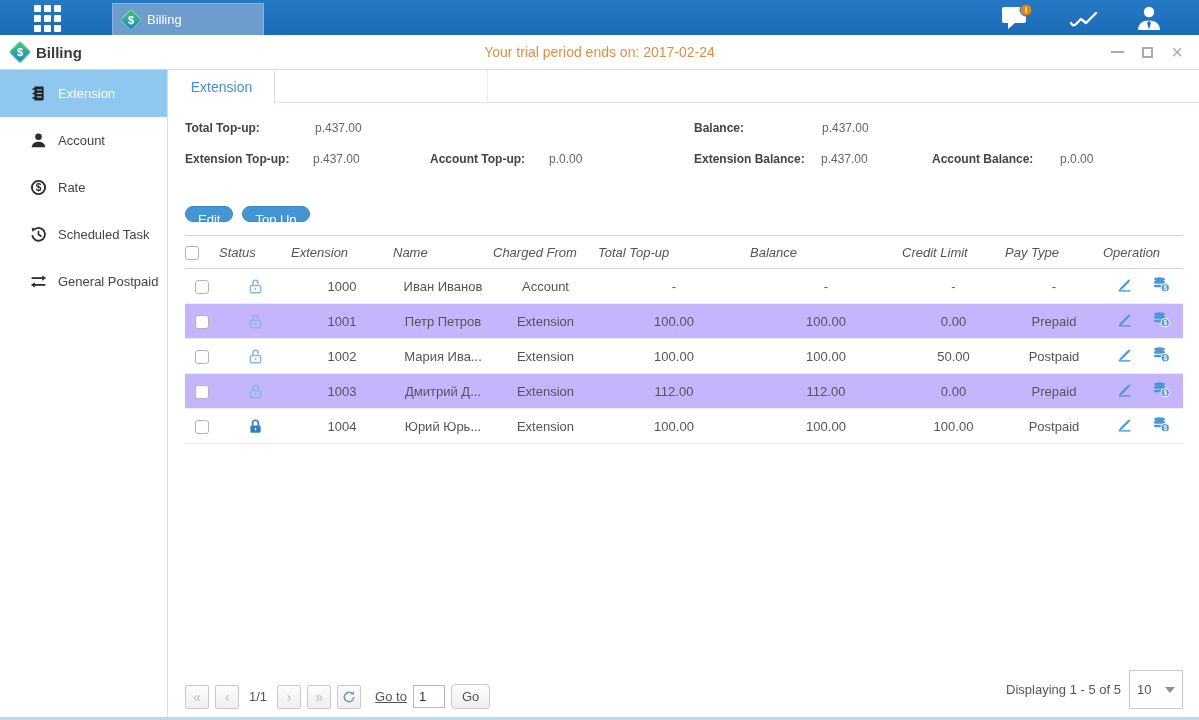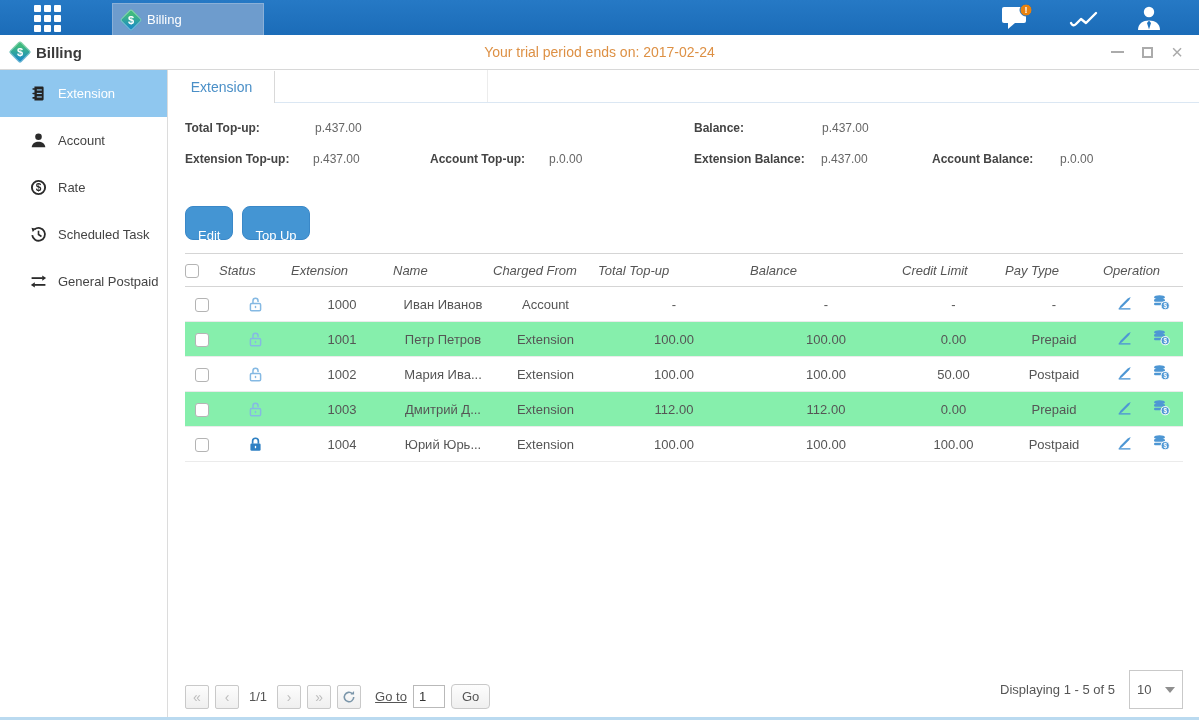--- a/index.html
+++ b/index.html
@@ -57,50 +57,50 @@
                 color:#4a8fc7; font-size:14px; display:flex; align-items:center;
                 justify-content:center; position:relative; top:1px; cursor:pointer; }
   .tab-empty { width:213px; border-right:1px solid #ececec; }
 
   .summary { position:relative; margin:13px 16px 0; height:78px; font-size:12px; }
   .summary .lab { position:absolute; font-weight:bold; color:#444; }
   .summary .val { position:absolute; color:#666; }
 
   .btnrow { margin:12px 0 0 16px; display:flex; gap:9px; }
   .btn { background:#4495d3; border:1px solid #3a88c8; border-radius:8px; color:#fff;
-         font-size:13px; height:16px; line-height:26px; padding:16px 12px; cursor:pointer;
+         font-size:13px; height:16px; line-height:26px; padding:0 12px; cursor:pointer;
          font-family:"Liberation Sans", sans-serif; }
 
   .table-wrap { margin:13px 16px 0; }
   table { width:100%; border-collapse:collapse; table-layout:fixed; font-size:13px; color:#555; }
   thead th { font-weight:normal; color:#555; height:33px;
              border-top:1px solid #d5d5d5; border-bottom:1px solid #d5d5d5;
              text-align:left;font-style:italic; }
   tbody td { height:35px; text-align:center; border-bottom:1px solid #ebebeb;
              overflow:hidden; white-space:nowrap; text-overflow:ellipsis; }
-  tbody tr.alt { background:#86efac; }
+  tbody tr.alt { background:#c4b5fd; }
   .checkbox { display:inline-block; width:14px; height:14px; border:1px solid #b4b4b4;
               border-radius:3px; background:#fff; cursor:pointer; vertical-align:middle; }
   .lockwrap svg { vertical-align:middle; }
   .op-icon { display:inline-block; margin:0 8px; cursor:pointer; vertical-align:middle; }
 
   
   .pager { position:absolute; left:16px; bottom:11px; display:flex; align-items:center; gap:6px; }
   .pgbtn { width:24px; height:24px; border:1px solid #c9c9c9; border-radius:2px;
            background:linear-gradient(#fdfdfd,#efefef); color:#bdbdbd; font-size:14px;
            display:flex; align-items:center; justify-content:center; cursor:pointer; }
   .page-ind { color:#555; font-size:13px; margin:0 4px; }
   .goto-label { font-size:13px; color:#555; margin-left:8px;text-decoration:underline; }
   .goto-input { width:32px; height:23px; border:1px solid #b9b9b9; font-size:13px;
                 color:#333; padding-left:5px; font-family:"Liberation Sans", sans-serif; }
   .gobtn { height:25px; padding:0 10px; border:1px solid #c9c9c9; border-radius:4px;
            background:linear-gradient(#fdfdfd,#efefef); font-size:13px; color:#555;
            cursor:pointer; font-family:"Liberation Sans", sans-serif; }
   .display-info { position:absolute; right:16px; bottom:11px; display:flex;
-                  align-items:center; gap:14px; font-size:13px; color:#555; }
+                  align-items:center; gap:8px; font-size:13px; color:#555; }
   .pagesize { width:54px; height:39px; border:1px solid #c9c9c9; background:#fff;
               display:flex; align-items:center; justify-content:space-between;
               padding:0 7px; cursor:pointer; }
   .caret { width:0; height:0; border-left:5px solid transparent; border-right:5px solid transparent;
            border-top:6px solid #8f8f8f; }
   .bottom-strip { position:absolute; left:0; bottom:0; width:1199px; height:3px; background:#badaf0; }
 </style>
 </head>
 <body>
 

